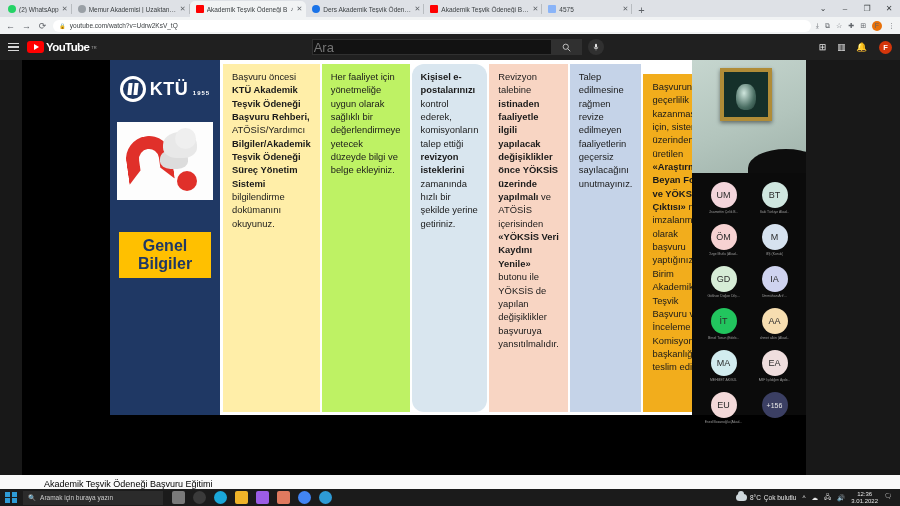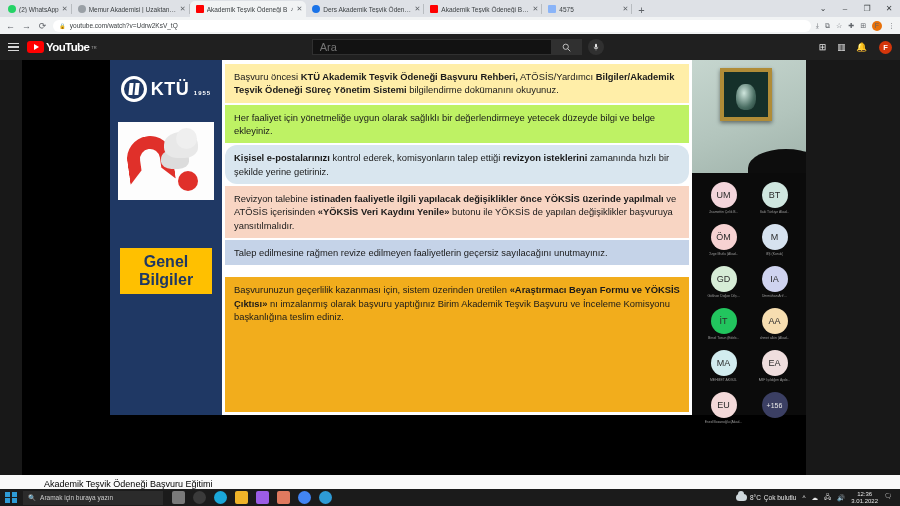--- a/index.html
+++ b/index.html
@@ -90,21 +90,21 @@
   .ytword { color: #fff; font-size: 11.5px; font-weight: bold; letter-spacing: -0.6px; }
   .yttm { color: #aaa; font-size: 4px; vertical-align: super; }
 
   .searchwrap { flex: 1 1 auto; display: flex; justify-content: center; align-items: center; gap: 6px; }
   .searchbox {
     width: 270px; height: 16px; background: #121212; border: 1px solid #303030;
     display: flex; align-items: center;
   }
   .searchbox input {
     flex: 1; background: transparent; border: 0; outline: none;
-    color: #888; font-size: 11px; padding: 0 7px;
+    color: #888; font-size: 13px; padding: 0 1px;
     font-family: "Liberation Sans", sans-serif;
   }
   .searchbtn {
     width: 30px; height: 16px; background: #303030; border-left: 1px solid #303030;
     display: flex; align-items: center; justify-content: center;
     color: #ccc; font-size: 8px;
   }
   .micbtn {
     width: 16px; height: 16px; border-radius: 50%; background: #303030;
     display: flex; align-items: center; justify-content: center;
@@ -165,26 +165,26 @@
     position: absolute; right: 16px; top: 10px; width: 34px; height: 26px;
     background: #e8e8e8; border-radius: 50% 50% 40% 40%;
     box-shadow: -6px 14px 0 -3px #dcdcdc;
   }
   .qm-head {
     position: absolute; right: 17px; top: 6px; width: 21px; height: 21px;
     border-radius: 50%; background: #efefef;
   }
 
   .genel-box {
-    margin-top: 48px; width: 92px; background: #ffc000; color: #1f3864;
+    margin-top: 32px; width: 92px; background: #ffc000; color: #1f3864;
     font-size: 16px; font-weight: bold; text-align: center; padding: 5px 0;
     line-height: 1.12;
   }
 
-  .slide-right { flex: 1; padding: 4px 3px 3px 3px; background: #fff; display: flex; flex-direction: column; gap: 2px; }
+  .slide-right { flex: 1; padding: 4px 3px 3px 3px; background: #fff; display: flex; gap: 2px; }
   .tile {
     padding: 6px 9px; font-size: 9.4px; line-height: 1.42; color: #1a1a1a;
   }
   .tile b { font-weight: bold; }
   .t-yellow { background: #ffeea8; }
   .t-green  { background: #dbe8cd; }
   .t-cyan   { background: #d9e6ef; }
   .t-pink   { background: #f8d5c3; }
   .t-lav    { background: #c5d3e8; }
   .t-orange { background: #f2ad1c; flex: 1; margin-top: 10px; }

